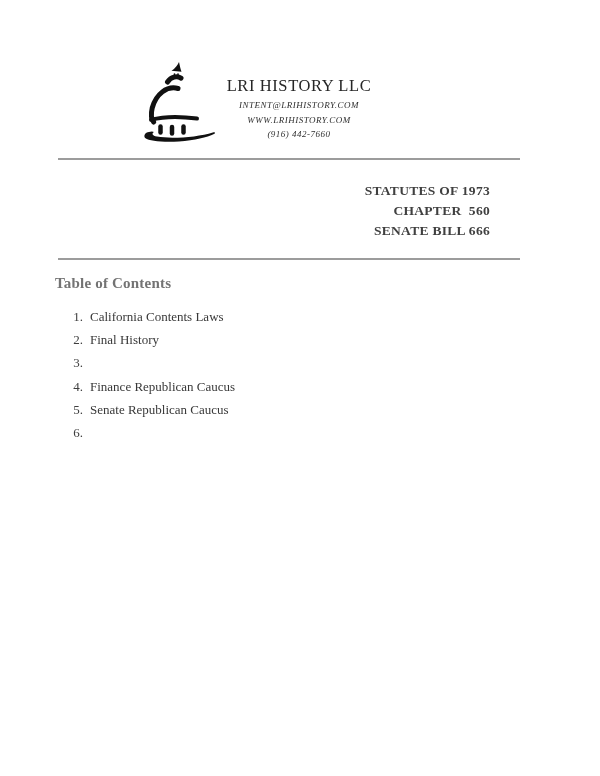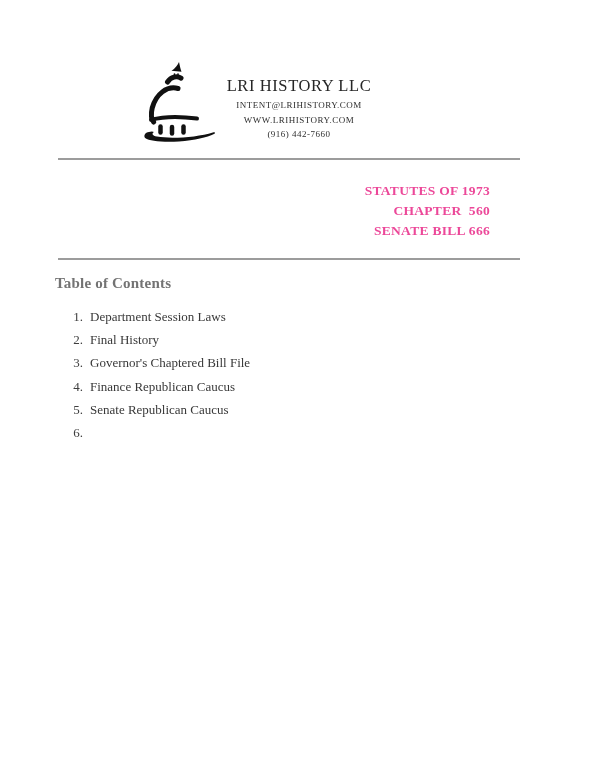--- a/index.html
+++ b/index.html
@@ -39,20 +39,21 @@
     line-height: 20px;
     letter-spacing: 0.6px;
     color: #262626;
   }
   .contact {
     margin-top: 2px;
     font-size: 9px;
     line-height: 14.5px;
     letter-spacing: 0.5px;
     color: #2e2e2e;
+    font-style: italic;
   }
 
   
   .rule {
     position: absolute;
     left: 58px;
     width: 462px;
     height: 2px;
     background: #9c9c9c;
   }
@@ -62,21 +63,21 @@
   
   .case-info {
     position: absolute;
     right: 110px;
     top: 181px;
     text-align: right;
     font-weight: bold;
     font-size: 13.5px;
     line-height: 20px;
     letter-spacing: 0.3px;
-    color: #ec4899;
+    color: #404040;
   }
   .case-line { white-space: pre; }
 
   
   .toc-title {
     position: absolute;
     left: 55px;
     top: 275px;
     font-weight: bold;
     font-size: 15px;
@@ -149,29 +150,28 @@
     <div class="case-line">SENATE BILL 666</div>
   </div>
 
   <div class="rule rule-bottom"></div>
 
   <div class="toc-title">Table of Contents</div>
 
   <div class="toc-list">
     <div class="toc-row">
       <span class="toc-num">1.</span>
-      <span class="toc-label">Department Session Laws</span>
+      <span class="toc-label">California Contents Laws</span>
     </div>
     <div class="toc-row">
       <span class="toc-num">2.</span>
       <span class="toc-label">Final History</span>
     </div>
     <div class="toc-row">
       <span class="toc-num">3.</span>
-      <span class="toc-label">Governor's Chaptered Bill File</span>
     </div>
     <div class="toc-row">
       <span class="toc-num">4.</span>
       <span class="toc-label">Finance Republican Caucus</span>
     </div>
     <div class="toc-row">
       <span class="toc-num">5.</span>
       <span class="toc-label">Senate Republican Caucus</span>
     </div>
     <div class="toc-row">

